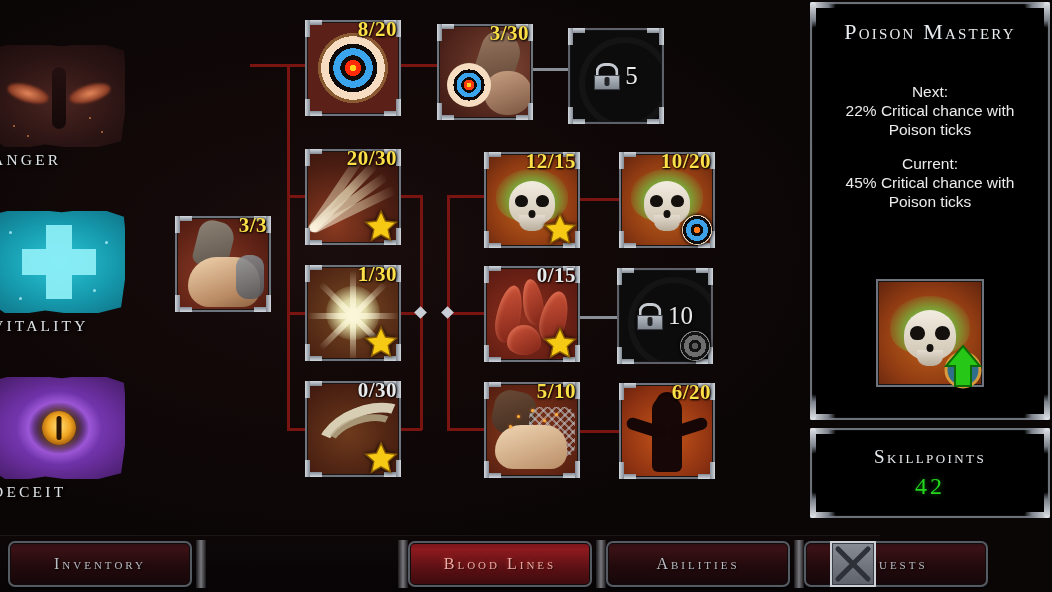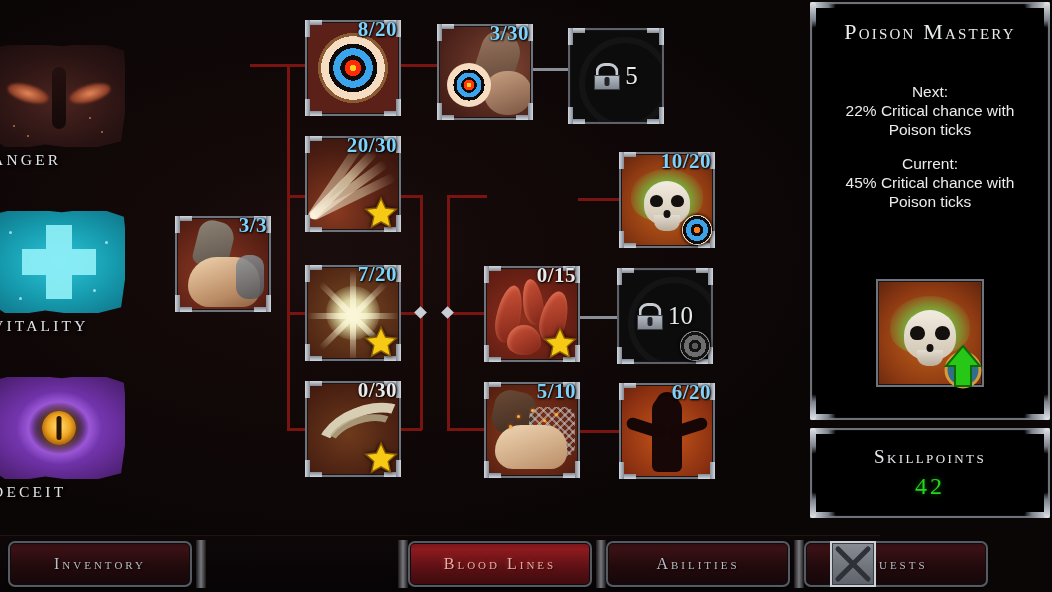--- a/index.html
+++ b/index.html
@@ -77,21 +77,21 @@
   .node .corner:after{content:"";position:absolute;width:5px;height:17px;background:linear-gradient(90deg,#d3d8de,#848b95);}
   .node .c-tl{left:0;top:0;}
   .node .c-tr{right:0;top:0;transform:scaleX(-1);}
   .node .c-bl{left:0;bottom:0;transform:scaleY(-1);}
   .node .c-br{right:0;bottom:0;transform:scale(-1,-1);}
   .rank{
     position:absolute;right:4px;top:-3px;font-size:21px;letter-spacing:.5px;
     font-family:"Liberation Serif",serif;font-weight:700;
     text-shadow:1px 1px 2px #000,0 0 3px #000;z-index:6;white-space:nowrap;
   }
-  .rank.red{color:#7dd3fc;}
+  .rank.red{color:#fde047;}
   .rank.white{color:#e8eaec;}
   .star{
     position:absolute;right:3px;bottom:2px;width:34px;height:34px;z-index:6;
     filter:drop-shadow(0 0 2px rgba(0,0,0,.9));
   }
   .badge-target{
     position:absolute;right:3px;bottom:3px;width:30px;height:30px;border-radius:50%;z-index:6;
     background:radial-gradient(circle,#ff7b1c 0 16%,#0d0d0d 16% 30%,#3da2e8 30% 52%,#0d0d0d 52% 66%,#f4d8bb 66% 88%,#2a1a12 88% 100%);
     box-shadow:0 0 3px 1px rgba(0,0,0,.8);
   }
@@ -368,37 +368,55 @@
     <div class="lock-wrap">
       <div class="lock-glyph">
         <div class="shackle"></div>
           <div class="body"></div>
           <div class="kh"></div>
       </div>
       <span style="color:#e8eaec;font-size:25px;text-shadow:1px 1px 3px #000;">5</span>
     </div>
   </div>
 
-  <div class="node" style="left:305px;top:136px">
+  <div class="node" style="left:305px;top:149px">
     <div class="art a-feather">
       <div class="ray" style="transform:rotate(-46deg)"></div>
       <div class="ray" style="transform:rotate(-36deg);opacity:.75"></div>
       <div class="ray" style="transform:rotate(-26deg);opacity:.6"></div>
       <div class="ray" style="transform:rotate(-56deg);opacity:.55"></div>
     </div>
     <span class="corner c-tl"></span>
       <span class="corner c-tr"></span>
     <span class="corner c-bl"></span>
       <span class="corner c-br"></span>
     <div class="rank red">20/30</div>
     <svg class="star" viewBox="0 0 24 24">
       <polygon points="12,1.5 15.2,8.5 22.8,9.3 17.1,14.5 18.7,22 12,18.2 5.3,22 6.9,14.5 1.2,9.3 8.8,8.5" fill="#f6c914" stroke="#8a5c05" stroke-width="1"></polygon>
     </svg>
   </div>
 
+  <div class="node" style="left:484px;top:152px">
+    <div class="art a-skull">
+      <div class="flame"></div>
+        <div class="sk"></div>
+        <div class="jaw"></div>
+      <div class="ey e1"></div>
+        <div class="ey e2"></div>
+        <div class="nz"></div>
+    </div>
+    <span class="corner c-tl"></span>
+      <span class="corner c-tr"></span>
+    <span class="corner c-bl"></span>
+      <span class="corner c-br"></span>
+    <div class="rank red">12/15</div>
+    <svg class="star" viewBox="0 0 24 24">
+      <polygon points="12,1.5 15.2,8.5 22.8,9.3 17.1,14.5 18.7,22 12,18.2 5.3,22 6.9,14.5 1.2,9.3 8.8,8.5" fill="#f6c914" stroke="#8a5c05" stroke-width="1"></polygon>
+    </svg>
+  </div>
 
   <div class="node" style="left:619px;top:152px">
     <div class="art a-skull">
       <div class="flame"></div>
         <div class="sk"></div>
         <div class="jaw"></div>
       <div class="ey e1"></div>
         <div class="ey e2"></div>
         <div class="nz"></div>
     </div>
@@ -419,21 +437,21 @@
       <div class="sp" style="transform:rotate(135deg)"></div>
       <div class="sp" style="transform:rotate(180deg)"></div>
       <div class="sp" style="transform:rotate(225deg)"></div>
       <div class="sp" style="transform:rotate(270deg)"></div>
       <div class="sp" style="transform:rotate(315deg)"></div>
     </div>
     <span class="corner c-tl"></span>
       <span class="corner c-tr"></span>
     <span class="corner c-bl"></span>
       <span class="corner c-br"></span>
-    <div class="rank red">7/20</div>
+    <div class="rank red">1/30</div>
     <svg class="star" viewBox="0 0 24 24">
       <polygon points="12,1.5 15.2,8.5 22.8,9.3 17.1,14.5 18.7,22 12,18.2 5.3,22 6.9,14.5 1.2,9.3 8.8,8.5" fill="#f6c914" stroke="#8a5c05" stroke-width="1"></polygon>
     </svg>
   </div>
 
   <div class="node" style="left:484px;top:266px">
     <div class="art a-blood">
       <div class="dr" style="left:10px;top:16px;width:24px;height:58px;transform:rotate(12deg)"></div>
       <div class="dr" style="left:36px;top:10px;width:20px;height:46px;transform:rotate(-8deg)"></div>
       <div class="dr" style="left:54px;top:22px;width:26px;height:52px;transform:rotate(14deg)"></div>

